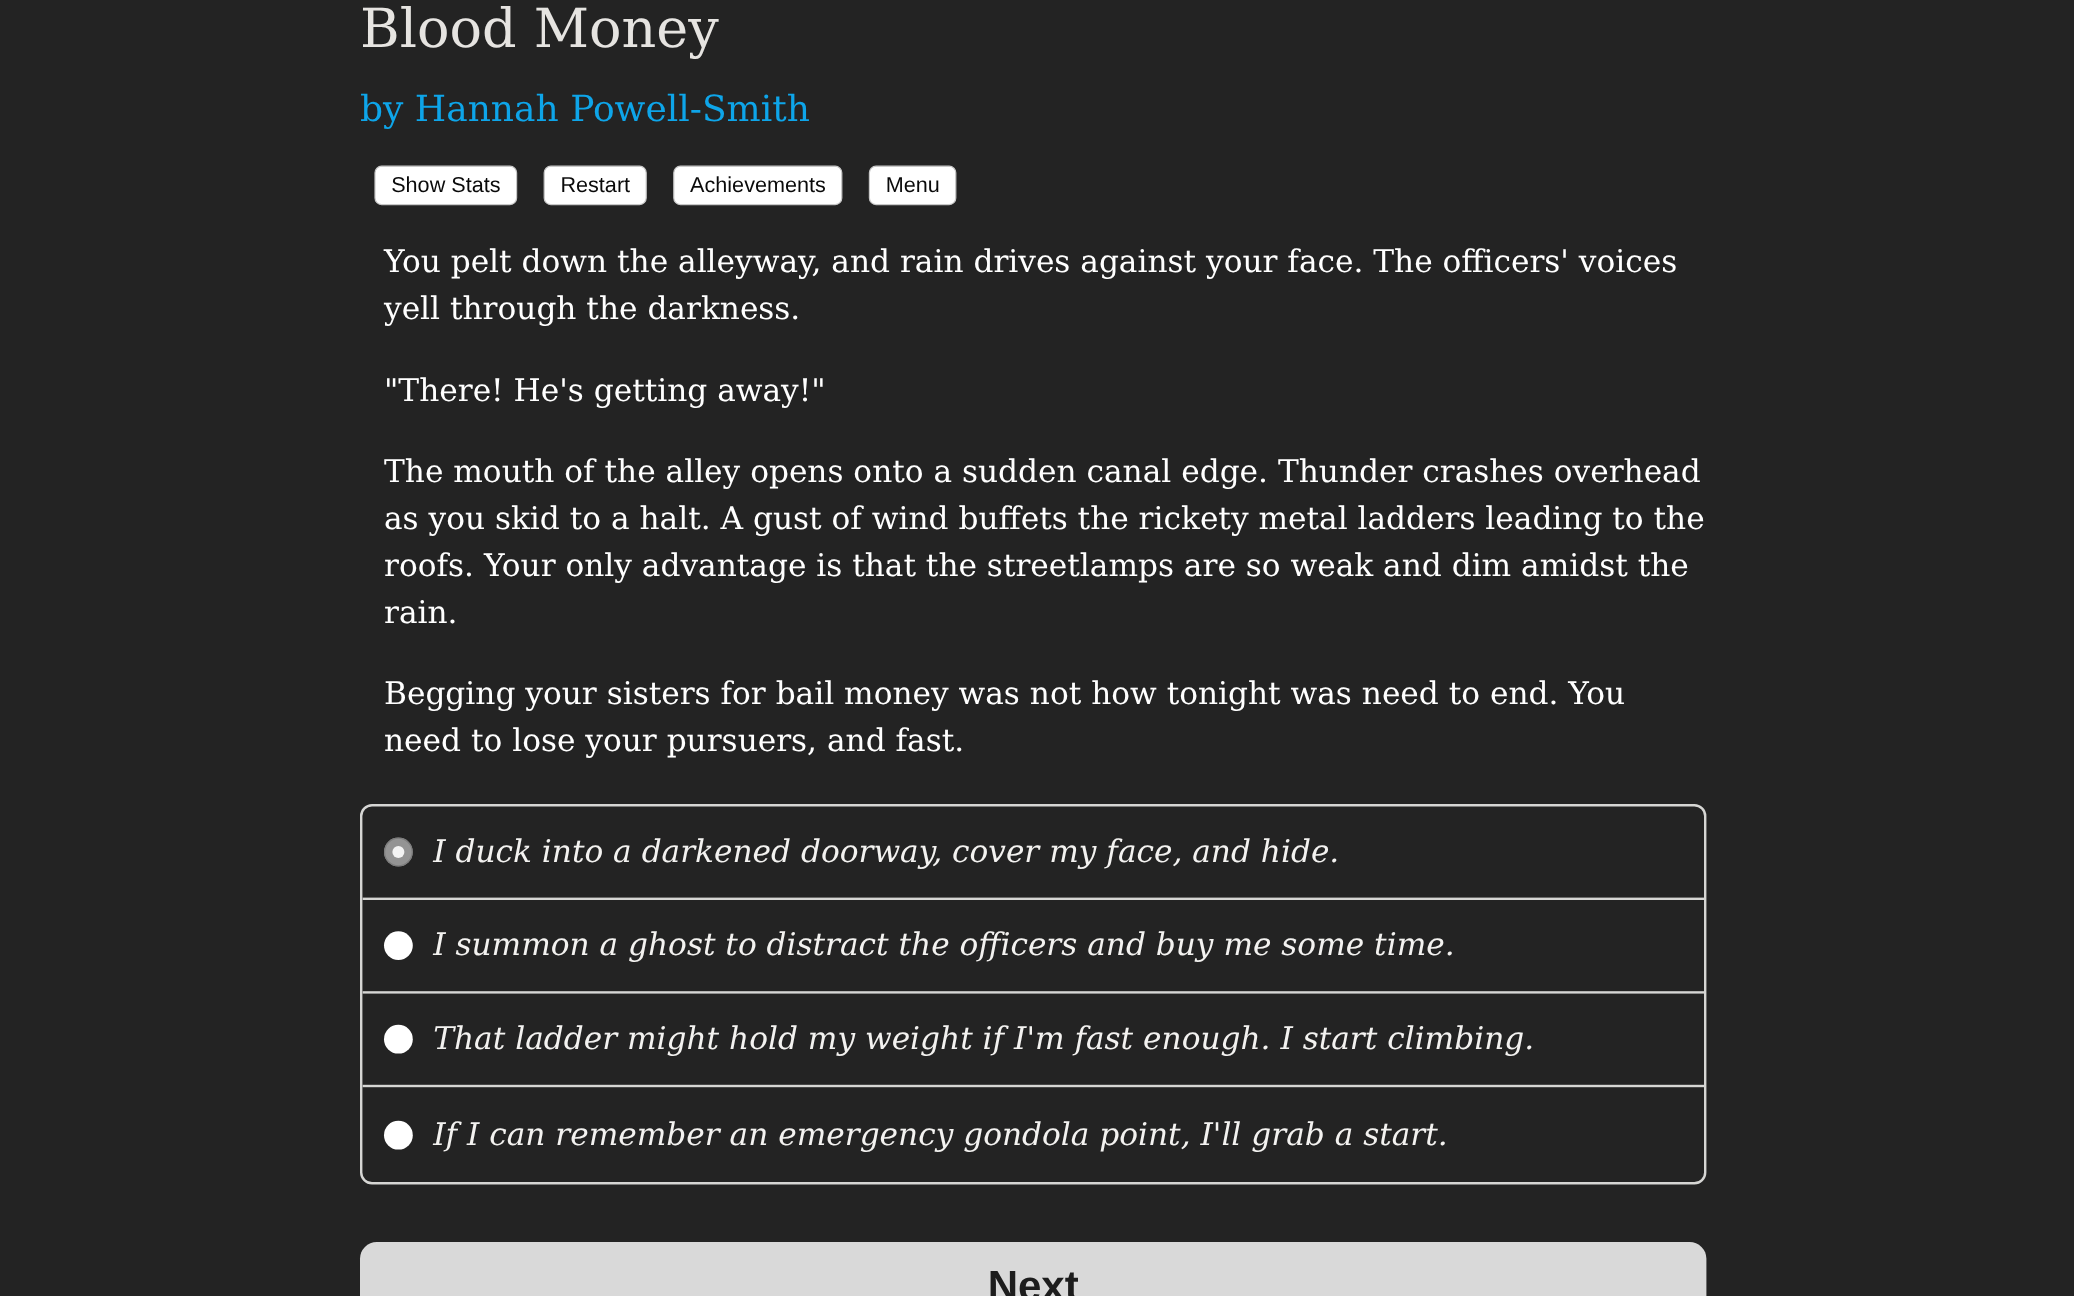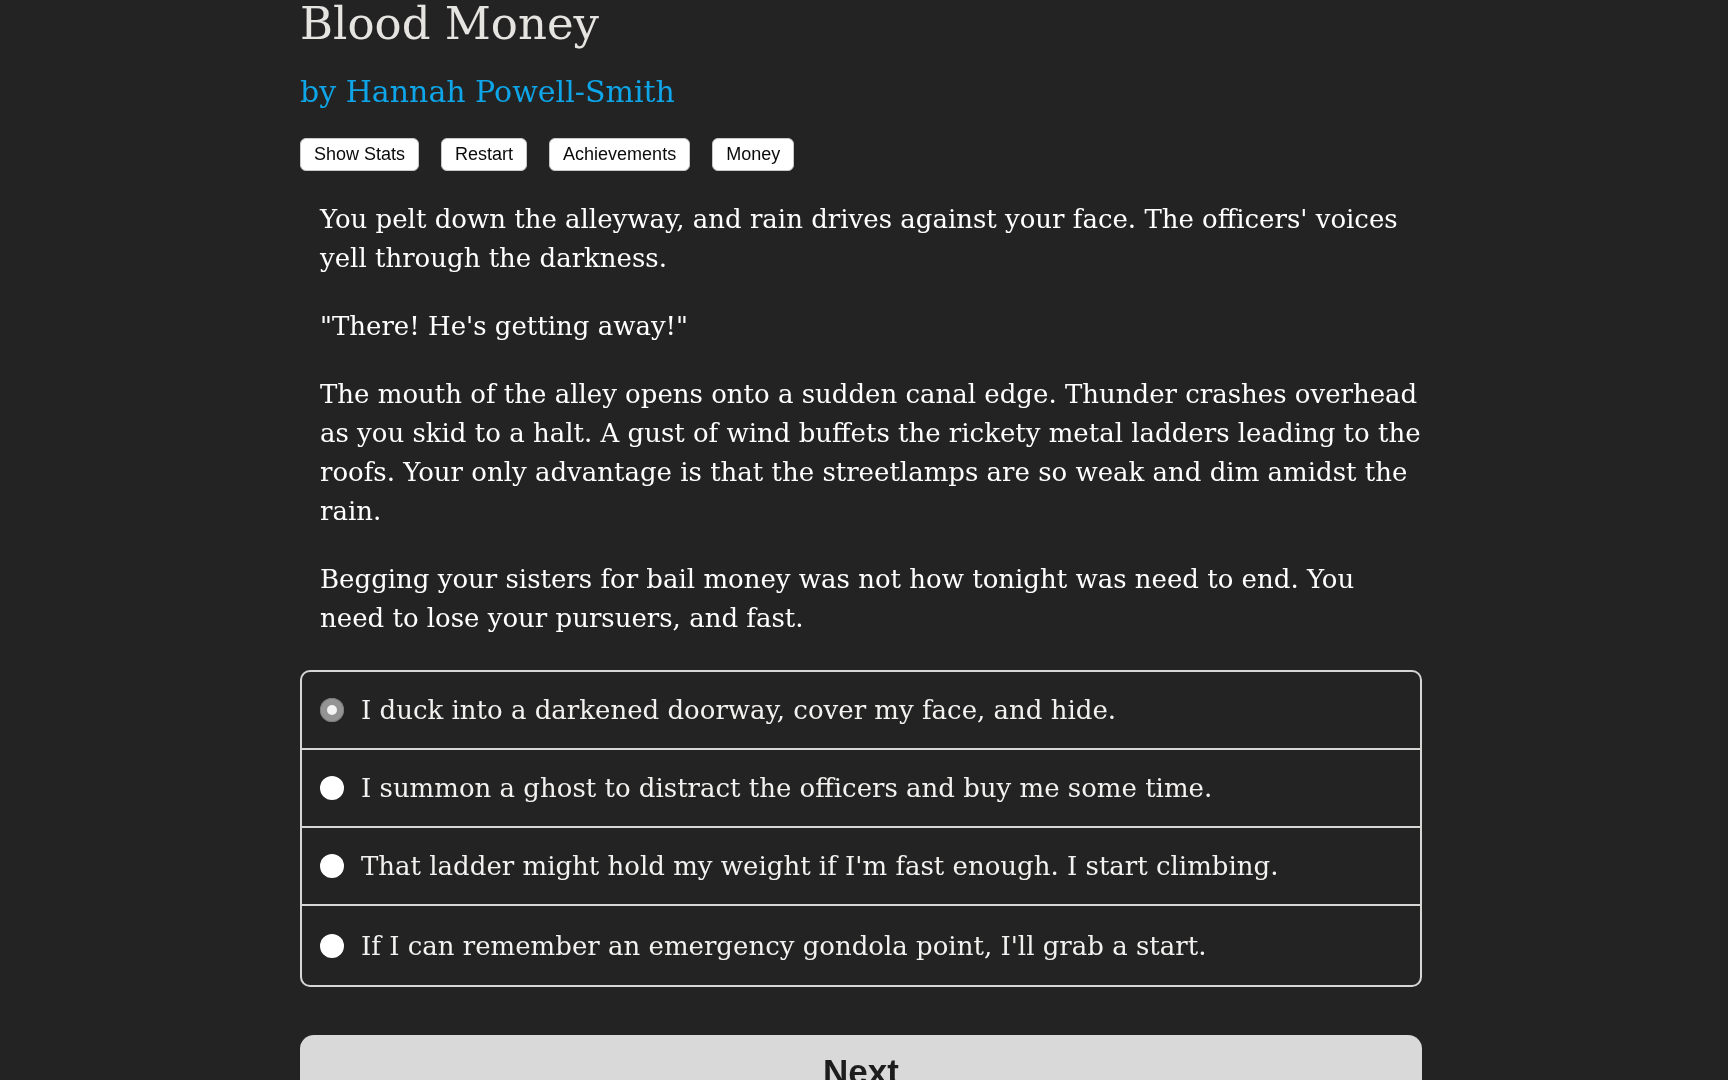--- a/index.html
+++ b/index.html
@@ -27,20 +27,21 @@
     font-weight: 400;
     font-size: 30px;
     color: #0ea5e9;
   }
   
   .toolbar {
     margin-top: 29px;
     display: flex;
     gap: 22px;
     align-items: center;
+    margin-left: 12px;
   }
   .tool-btn {
     height: 33px;
     padding: 0 13px;
     background: #ffffff;
     color: #0a0a0a;
     border: 1px solid #c8c8c8;
     border-radius: 6px;
     font-family: "Liberation Sans", sans-serif;
     font-size: 18px;
@@ -56,20 +57,21 @@
     line-height: 39px;
     color: #ffffff;
     margin-left: 20px;
   }
   
   .choices {
     margin-top: 32px;
     border: 2px solid #d6d6d4;
     border-radius: 10px;
     overflow: hidden;
+    font-style: italic;
   }
   .choice-row {
     height: 78px;
     display: flex;
     align-items: center;
     padding-left: 18px;
     gap: 17px;
     border-bottom: 2px solid #d6d6d4;
     cursor: pointer;
   }
@@ -126,21 +128,21 @@
 
 <div class="content">
 
   <h1 class="title">Blood Money</h1>
   <h2 class="byline">by Hannah Powell-Smith</h2>
 
   <div class="toolbar">
     <button class="tool-btn">Show Stats</button>
     <button class="tool-btn">Restart</button>
     <button class="tool-btn">Achievements</button>
-    <button class="tool-btn">Money</button>
+    <button class="tool-btn">Menu</button>
   </div>
 
   <div class="story">
     <p>You pelt down the alleyway, and rain drives against your face. The officers' voices yell through the darkness.</p>
     <p>"There! He's getting away!"</p>
     <p>The mouth of the alley opens onto a sudden canal edge. Thunder crashes overhead as you skid to a halt. A gust of wind buffets the rickety metal ladders leading to the roofs. Your only advantage is that the streetlamps are so weak and dim amidst the rain.</p>
     <p>Begging your sisters for bail money was not how tonight was need to end. You need to lose your pursuers, and fast.</p>
   </div>
 
   <div class="choices">

